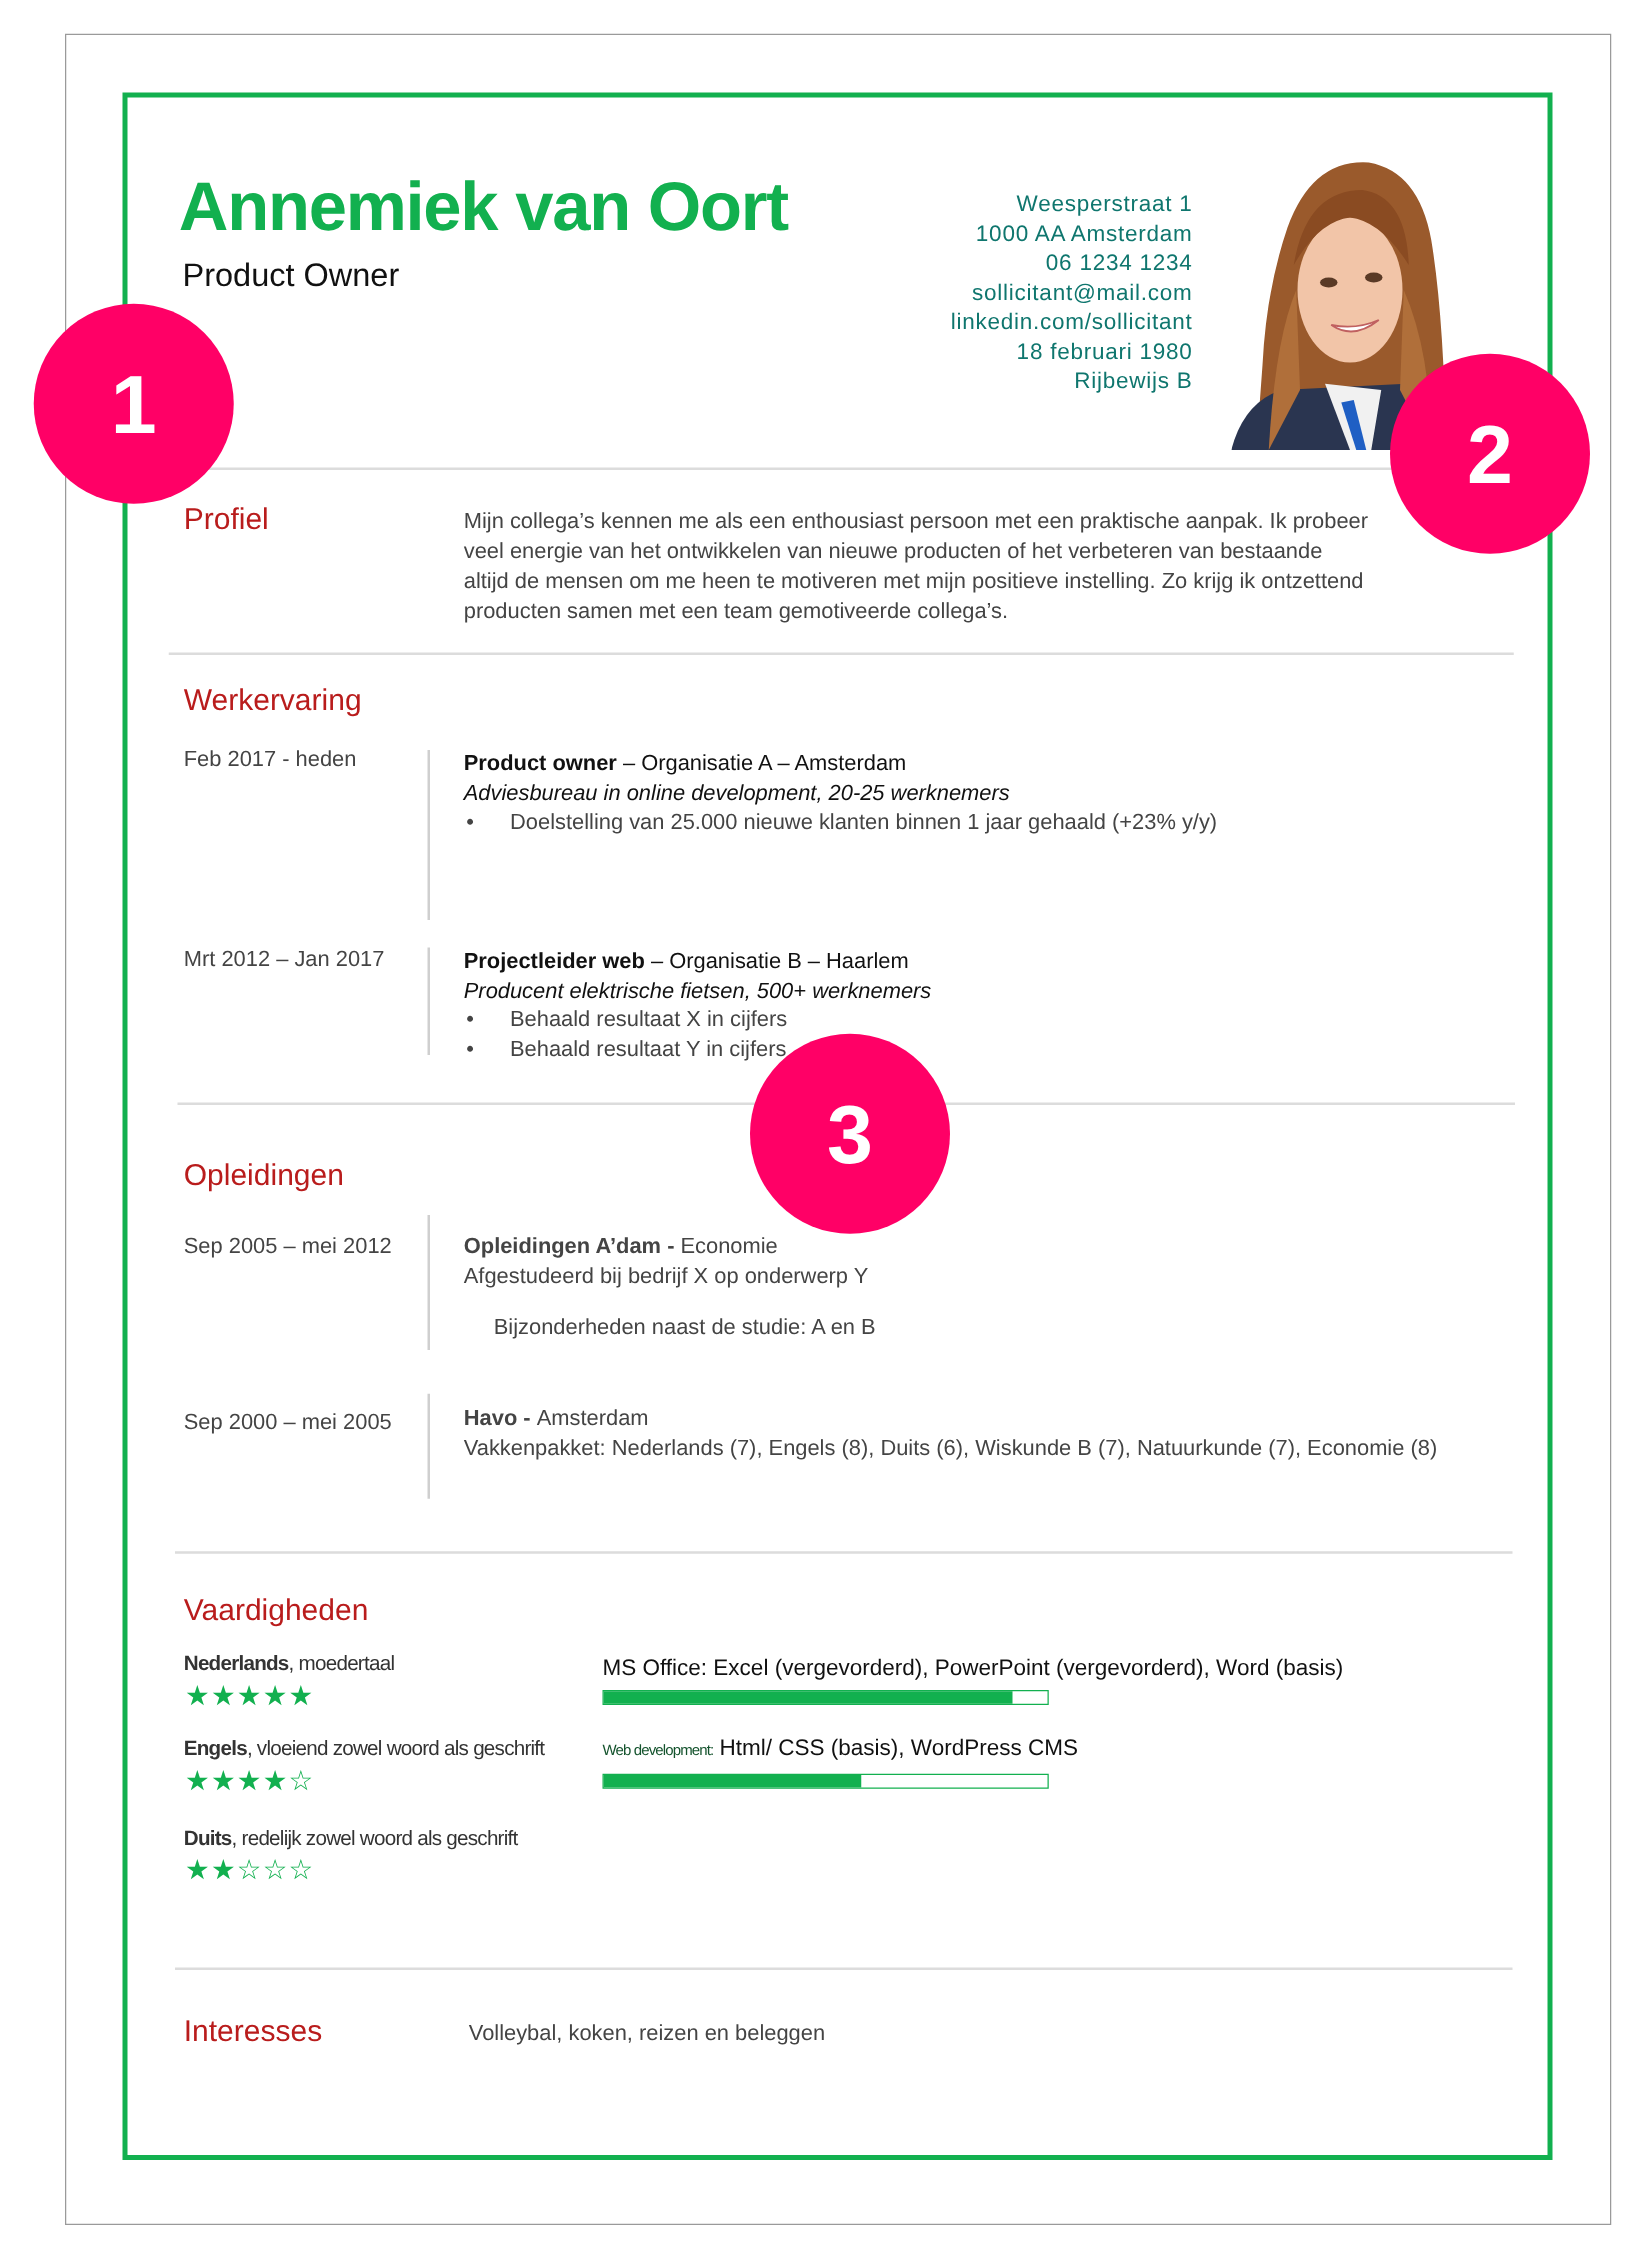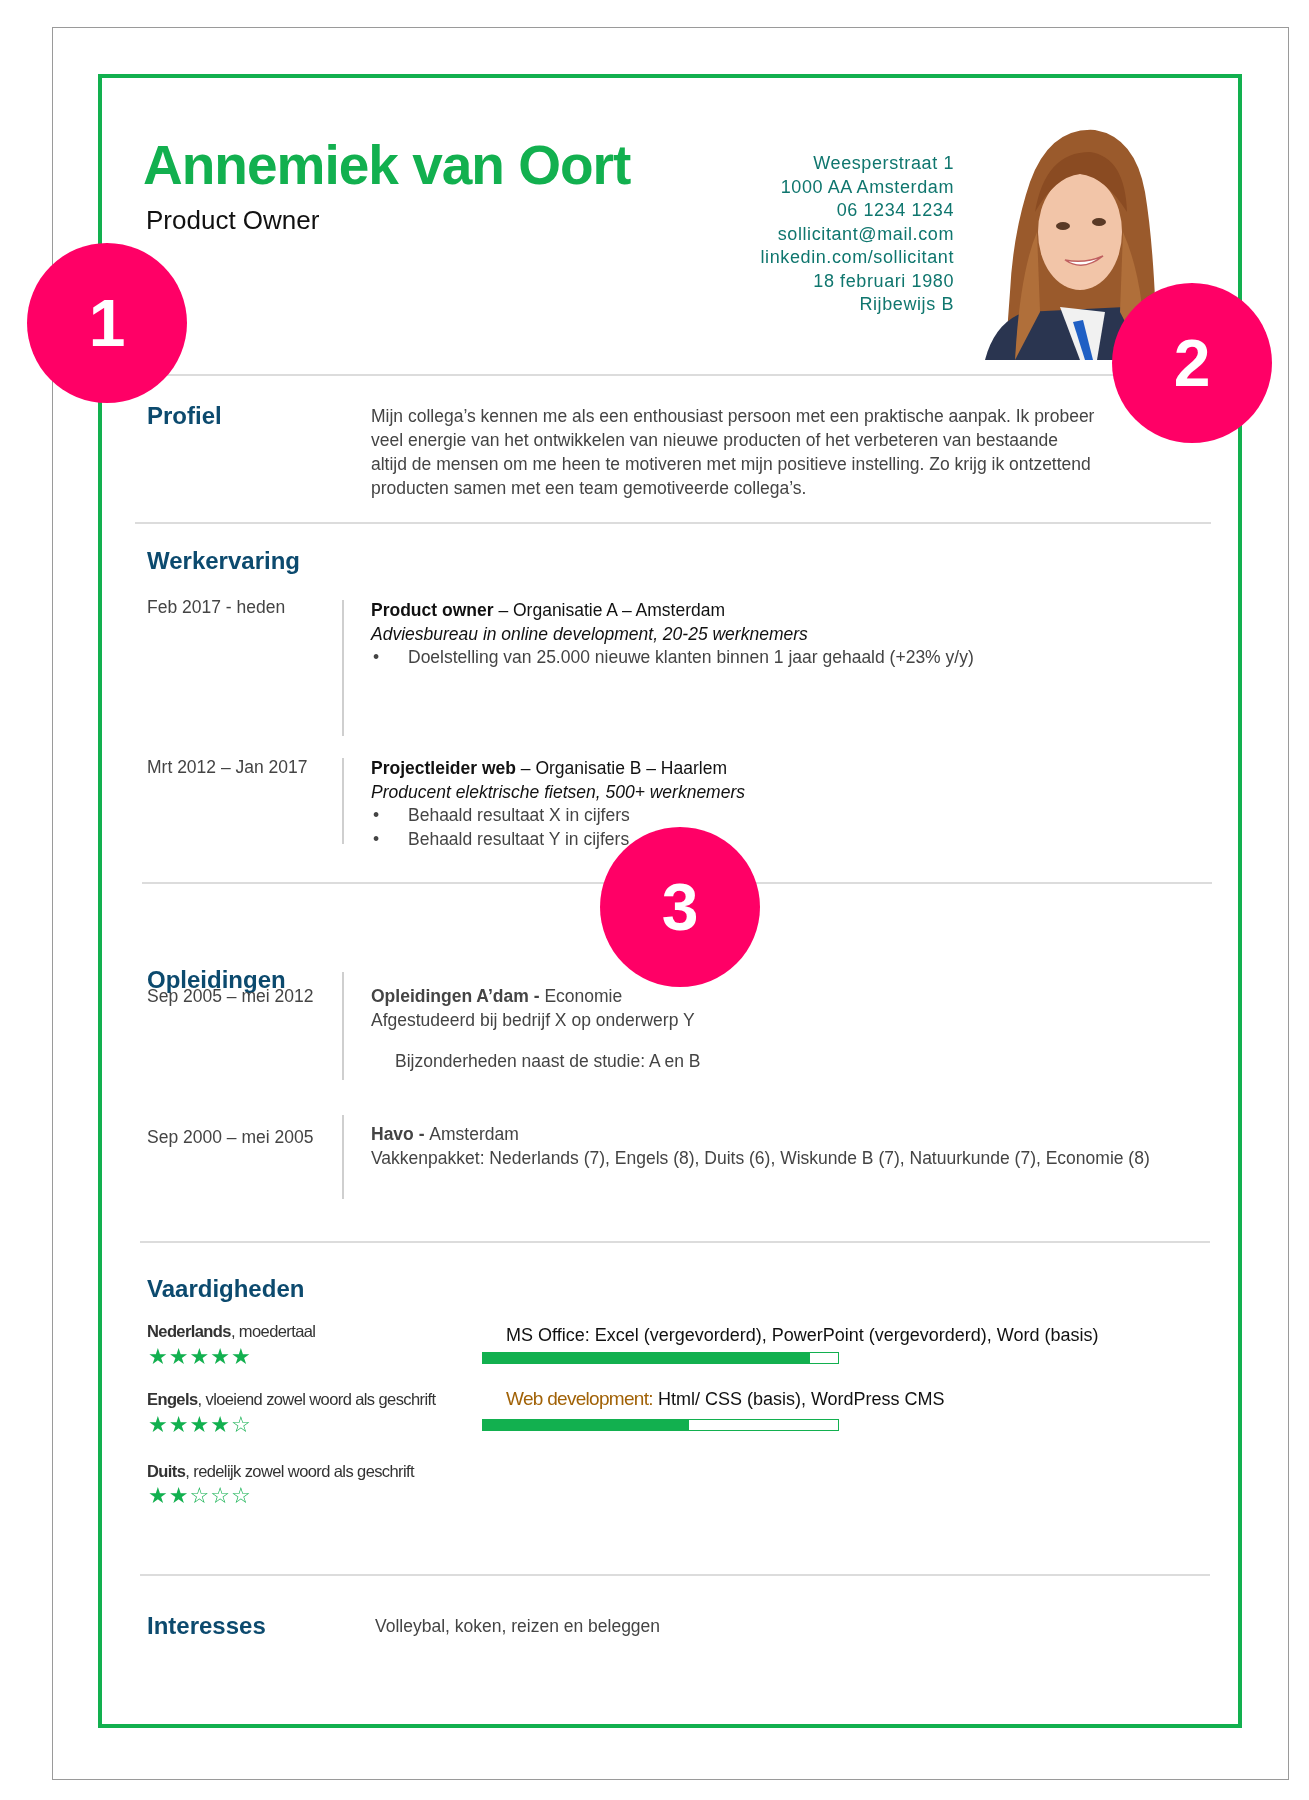--- a/index.html
+++ b/index.html
@@ -6,36 +6,36 @@
   body { width:1309px; height:1800px; position:relative; overflow:hidden; font-family:"Liberation Sans", sans-serif; color:#333; }
   .abs { position:absolute; }
   .frame { position:absolute; left:52px; top:27px; width:1237px; height:1753px; border:1.5px solid #9a9a9a; box-sizing:border-box; }
   .cv-border { position:absolute; left:98px; top:74px; width:1144px; height:1654px; border:4px solid #12b04f; box-sizing:border-box; }
   .name { position:absolute; left:143px; top:138px; font-size:55px; font-weight:bold; color:#12b04f; letter-spacing:-1px; white-space:nowrap; line-height:1; }
   .role { position:absolute; left:146px; top:205px; font-size:26px; color:#111; white-space:nowrap; }
   .contact { position:absolute; right:355px; top:152px; text-align:right; font-size:18px; line-height:23.5px; color:#0f766e; letter-spacing:0.6px; }
   .contact div { white-space:nowrap; }
   .photo { position:absolute; left:985px; top:122px; width:180px; height:238px; overflow:hidden; background:#fff; }
   .sep { position:absolute; height:2px; background:#dcdcdc; }
-  .h2 { position:absolute; left:147px; font-size:24px; font-weight:bold; color:#0c4a6e; white-space:nowrap; line-height:1; }
+  .h2 { position:absolute; left:147px; font-size:24px; font-weight:normal; color:#b91c1c; white-space:nowrap; line-height:1; }
   .body-text { font-size:17.5px; line-height:24px; color:#444; }
   .date { position:absolute; left:147px; font-size:17.5px; color:#444; white-space:nowrap; }
   .vdiv { position:absolute; left:342px; width:1.5px; background:#cfcfcf; }
   .entry { position:absolute; left:371px; font-size:17.5px; line-height:23.5px; color:#111; }
   .entry .bold { font-weight:bold; }
   .entry .it { font-style:italic; }
   .entry ul { margin:0; padding:0; list-style:none; }
   .entry li { position:relative; padding-left:37px; color:#444; white-space:nowrap; }
   .entry li::before { content:"•"; position:absolute; left:2px; top:0; color:#444; }
   .edu { color:#444; }
   .lang-label { position:absolute; left:147px; font-size:16.5px; color:#333; letter-spacing:-0.6px; white-space:nowrap; }
   .lang-label b { font-weight:bold; }
   .stars { position:absolute; left:148px; font-size:22px; color:#12b04f; letter-spacing:1px; line-height:1; white-space:nowrap; }
   .skill-label { position:absolute; left:482px; font-size:18px; color:#111; white-space:nowrap; }
-  .skill-label .small { font-size:19px; letter-spacing:-0.7px; color:#a16207;margin-left:24px; }
+  .skill-label .small { font-size:12px; letter-spacing:-0.7px; color:#14532d; }
   .bar { position:absolute; left:482px; width:357px; height:12px; border:1.5px solid #12b04f; box-sizing:border-box; background:#fff; }
   .bar-fill { height:100%; background:#12b04f; }
   .badge { position:absolute; width:160px; height:160px; border-radius:50%; background:#ff0066; color:#fff; font-size:66px; font-weight:bold; display:flex; align-items:center; justify-content:center; line-height:1; }
 </style>
 </head>
 <body>
 
 <div class="frame"></div>
 <div class="cv-border"></div>
 
@@ -96,21 +96,21 @@
 <div class="entry" style="top:757px;">
   <div><span class="bold">Projectleider web</span><span> – Organisatie B – Haarlem</span></div>
   <div class="it">Producent elektrische fietsen, 500+ werknemers</div>
   <ul>
     <li>Behaald resultaat X in cijfers</li>
     <li>Behaald resultaat Y in cijfers</li>
   </ul>
 </div>
 <div class="sep" style="left:142px; top:882px; width:1070px;"></div>
 
-<div class="h2" style="top:968px;text-align:center;">Opleidingen</div>
+<div class="h2" style="top:929px;text-align:center;">Opleidingen</div>
 
 <div class="date" style="top:986px;">Sep 2005 – mei 2012</div>
 <div class="vdiv" style="top:972px; height:108px;"></div>
 <div class="entry edu" style="top:985px;">
   <div><span class="bold">Opleidingen A’dam - </span><span>Economie</span></div>
   <div>Afgestudeerd bij bedrijf X op onderwerp Y</div>
   <div style="margin-top:18px;margin-left:24px;">Bijzonderheden naast de studie: A en B</div>
 </div>
 
 <div class="date" style="top:1127px;">Sep 2000 – mei 2005</div>

